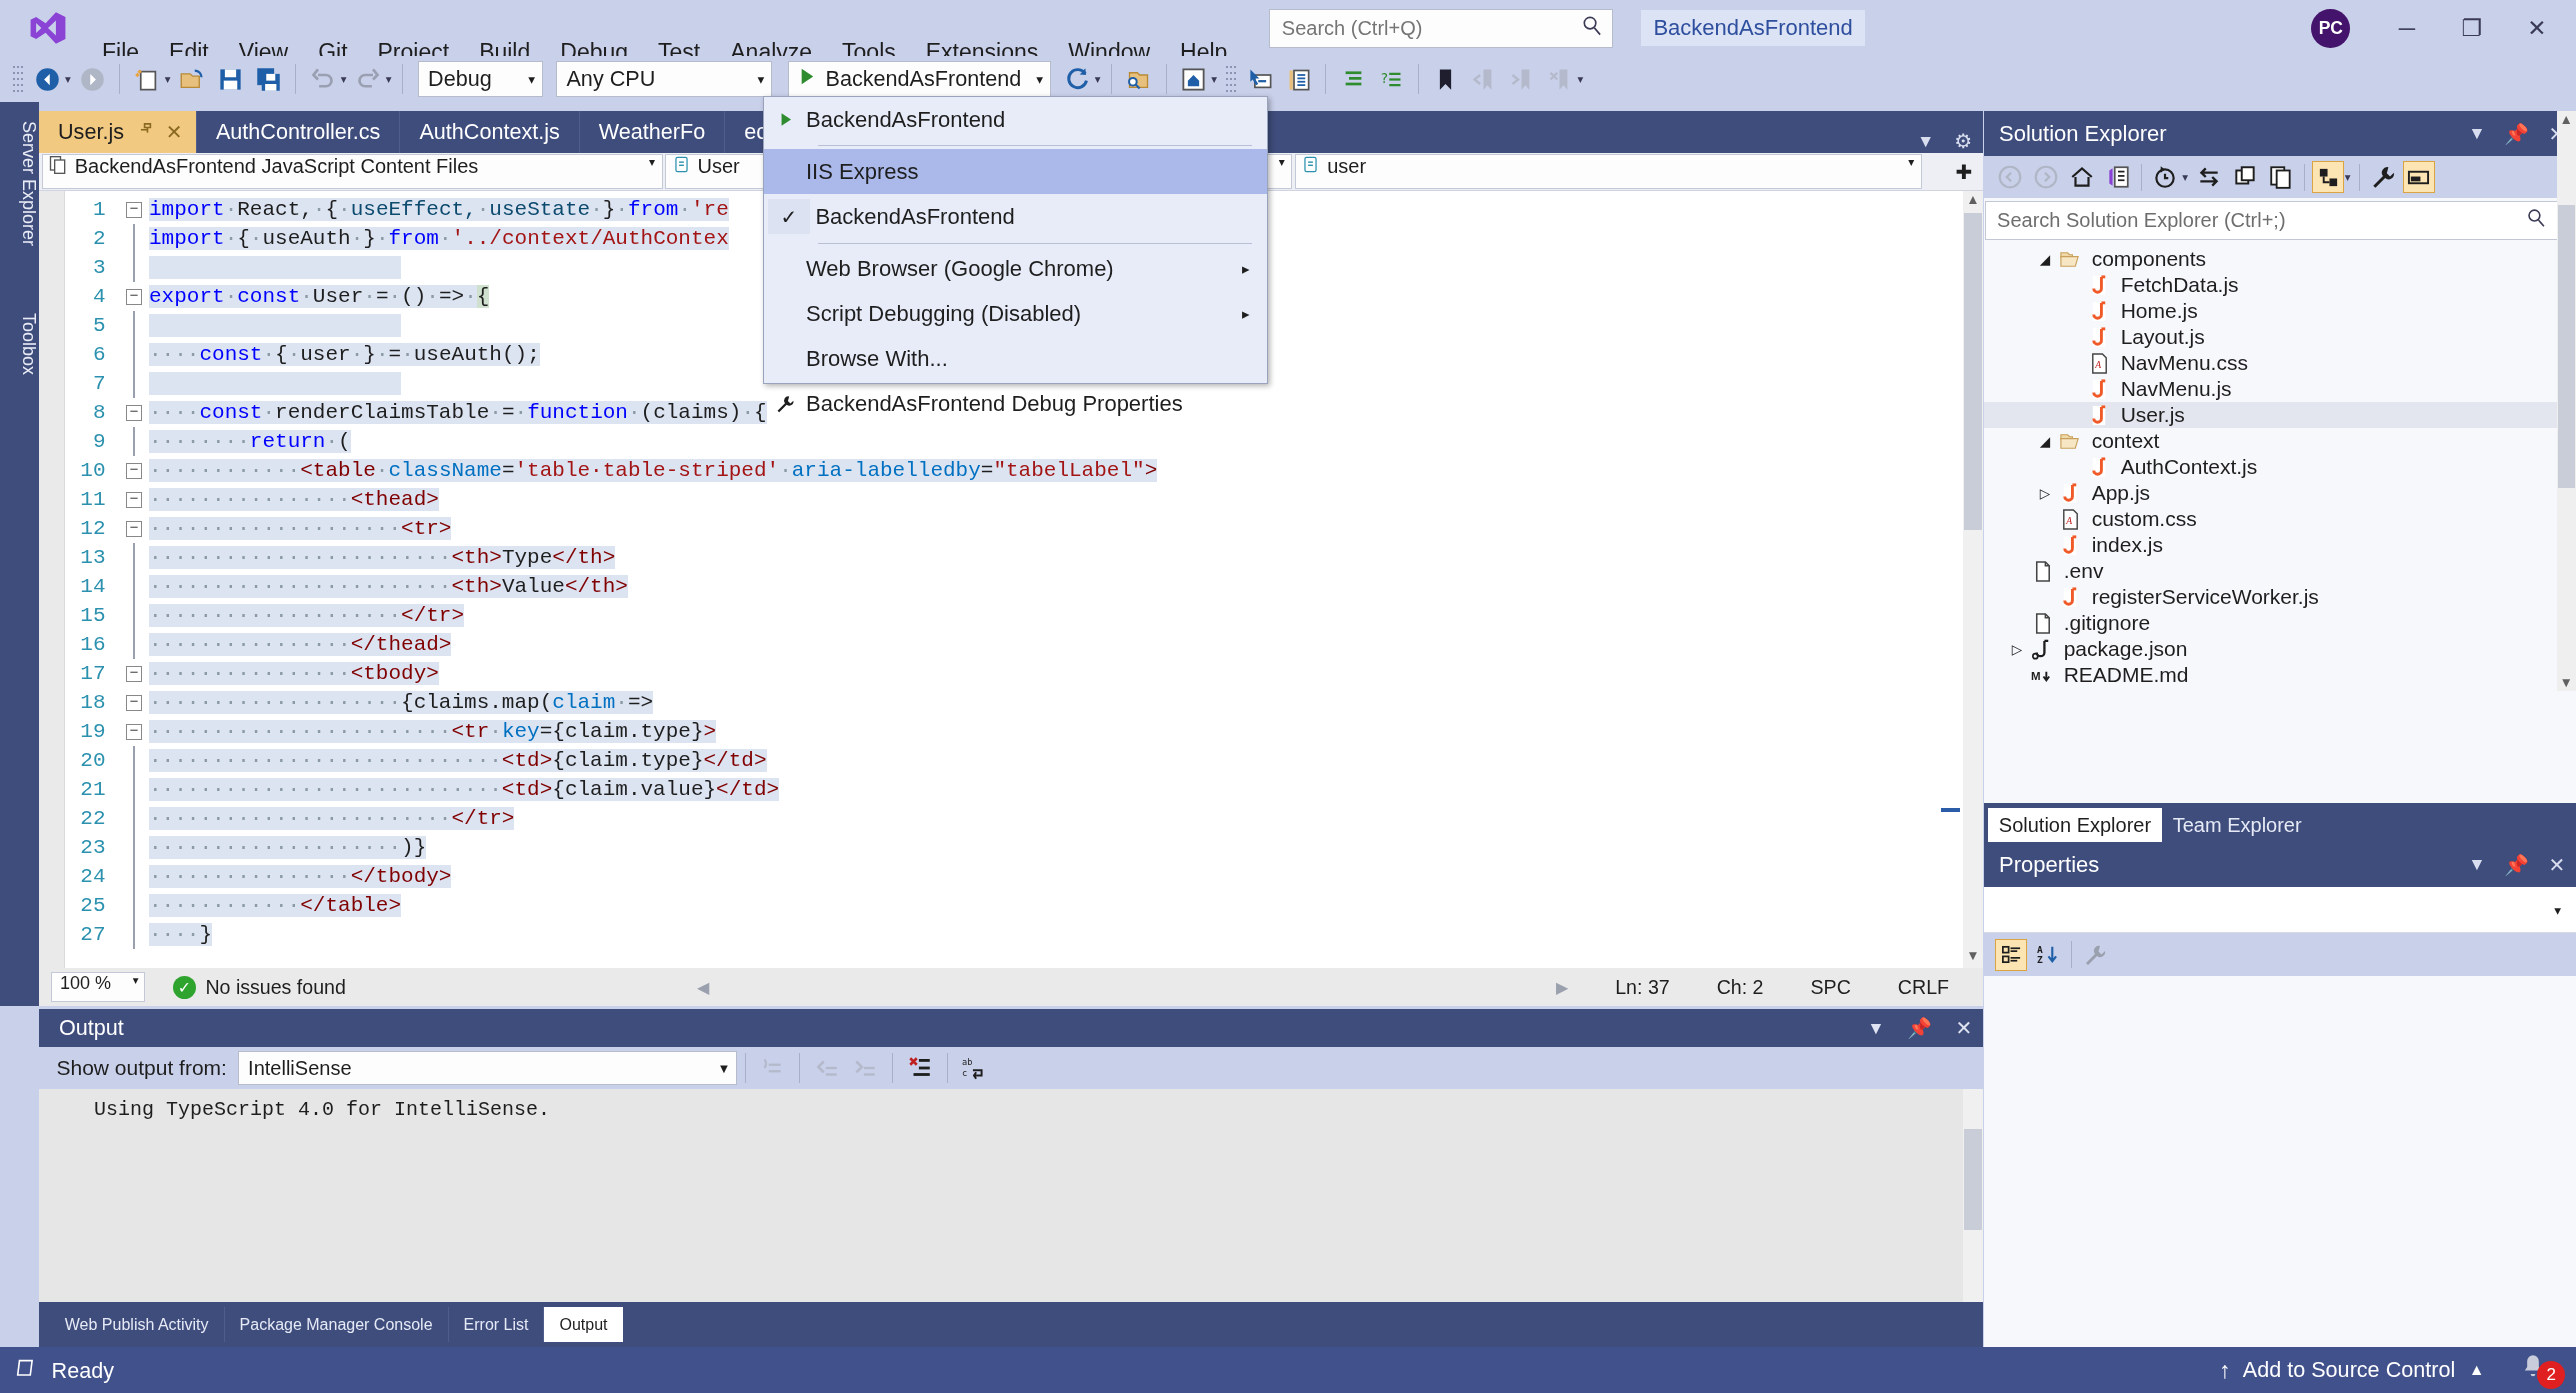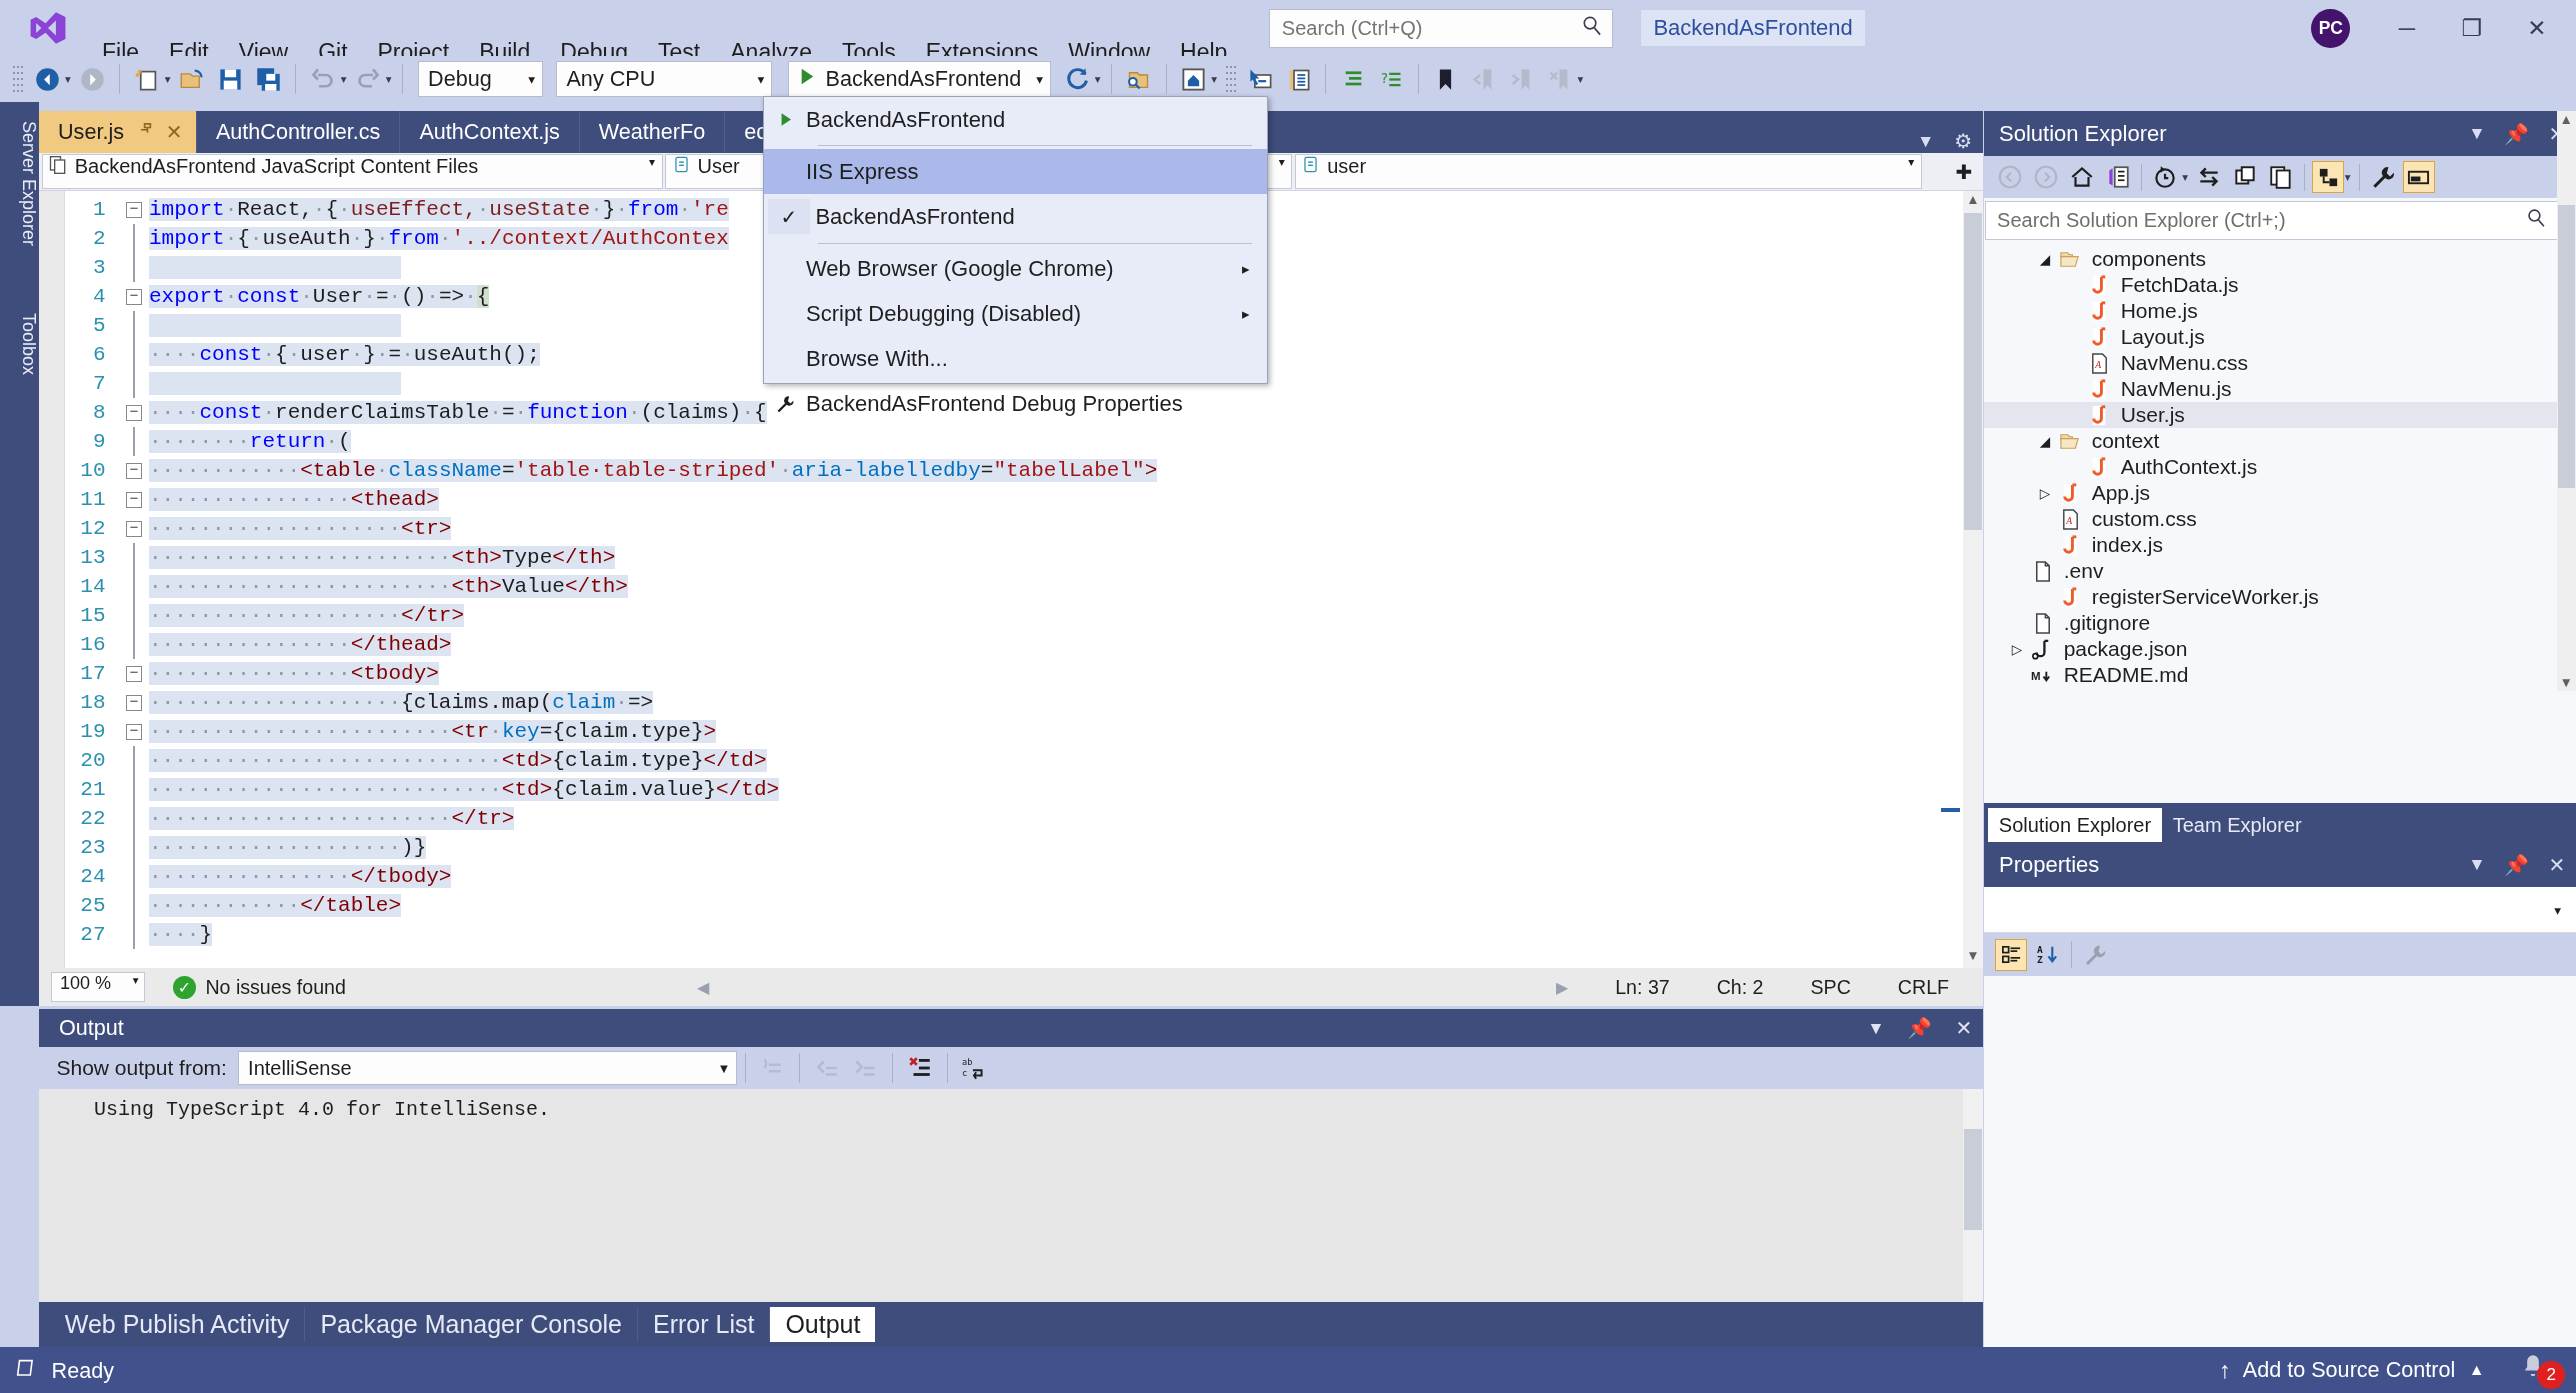--- a/index.html
+++ b/index.html
@@ -117,21 +117,21 @@
   .lnum { width:80px; text-align:right; padding-right:13.5px; color:#2B91AF; flex:none; font-family:"Liberation Mono",monospace; font-size:21px;}
   .fold { width:30px; flex:none; display:flex;align-items:center;justify-content:center; }
   .foldbox { width:16px;height:16px;border:1px solid #888;display:flex;align-items:center;justify-content:center;font-size:15px;line-height:1;color:#444;background:#fff;}
   .ctext { position:relative; }
   .sel { background:#DCE4F2; }
   .kw  { color:#0000FF; }
   .str { color:#A31515; }
   .tag { color:#800000; }
   .attr{ color:#0070C1; }
   .var { color:#1E1E1E; }
-  .gray{ color:#7f1d1d; }
+  .gray{ color:#0c4a6e; }
   .dot { color:#8C9AA8; }
   .brace-hl { background:#CFE0CF; }
   #ed-vscroll { position:absolute; right:0; top:0; width:20px; height:777px; background:#F0F0F0; }
   #ed-vthumb { position:absolute; right:1.3px; top:21.6px; width:17.5px; height:317px; background:#C8CDD8; }
   #ed-vup { position:absolute; right:1.3px; top:1.3px; width:17.5px;height:19px; color:#606060; text-align:center;font-size:13.5px;}
   #ed-vdn { position:absolute; right:1.3px; bottom:1.3px; width:17.5px;height:19px; color:#606060;text-align:center;font-size:13.5px;}
   #ed-mark { position:absolute; right:23px; top:617px; width:19px; height:4px; background:#2B5CA8;}
 
   
   #ed-status {
@@ -166,21 +166,21 @@
   #out-vthumb { position:absolute; right:1.3px; top:40px; width:17.5px; height:101px; background:#C8CDD8;}
   #out-hscroll { position:absolute; left:0; bottom:0; width:1944px; height:21.6px; background:#E6E6E6;}
   #out-caret { position:absolute; left:1940px; top:16px; width:2px; height:27px; background:#1B58B0;}
 
   
   #bottom-tabs {
     position:absolute; left:39px; top:1302px; width:1944px; height:45px;
     background:#3F4D7C; display:flex; align-items:center; padding-left:10.8px;
   }
   .btab { height:35px; display:flex;align-items:center; padding:0 15px; color:#E6EAF6;
-    font-size:25px; border-right:0.7px solid #4F5C8C; }
+    font-size:16px; border-right:0.7px solid #4F5C8C; }
   .btab.active { background:#FFFFFF; color:#1E1E1E; border-right:none;}
 
   
   #sol-panel { position:absolute; left:1984px; top:111px; width:592px; height:719px; background:#F7F8FC; }
   .panel-header { height:45px; background:#3F4D7C; color:#fff; display:flex;align-items:center;
     padding:0 10.8px 0 15px; font-size:22px;}
   .panel-header .hicons { margin-left:auto; display:flex; align-items:center; color:#D8DEF0;}
   .panel-header .hicons span { margin-left:19px; font-size:20px;}
   #sol-toolbar { height:42px; background:#C9D0EA; display:flex; align-items:center; padding-left:8px;}
   .si { width:32px;height:32px;display:flex;align-items:center;justify-content:center;margin:0 2px; }

